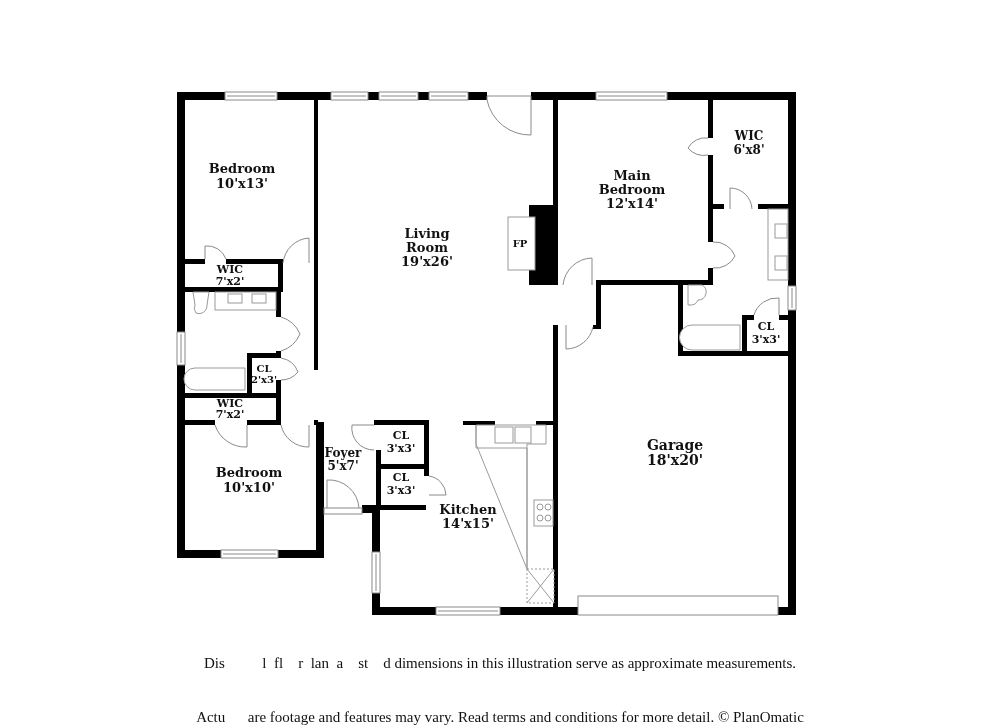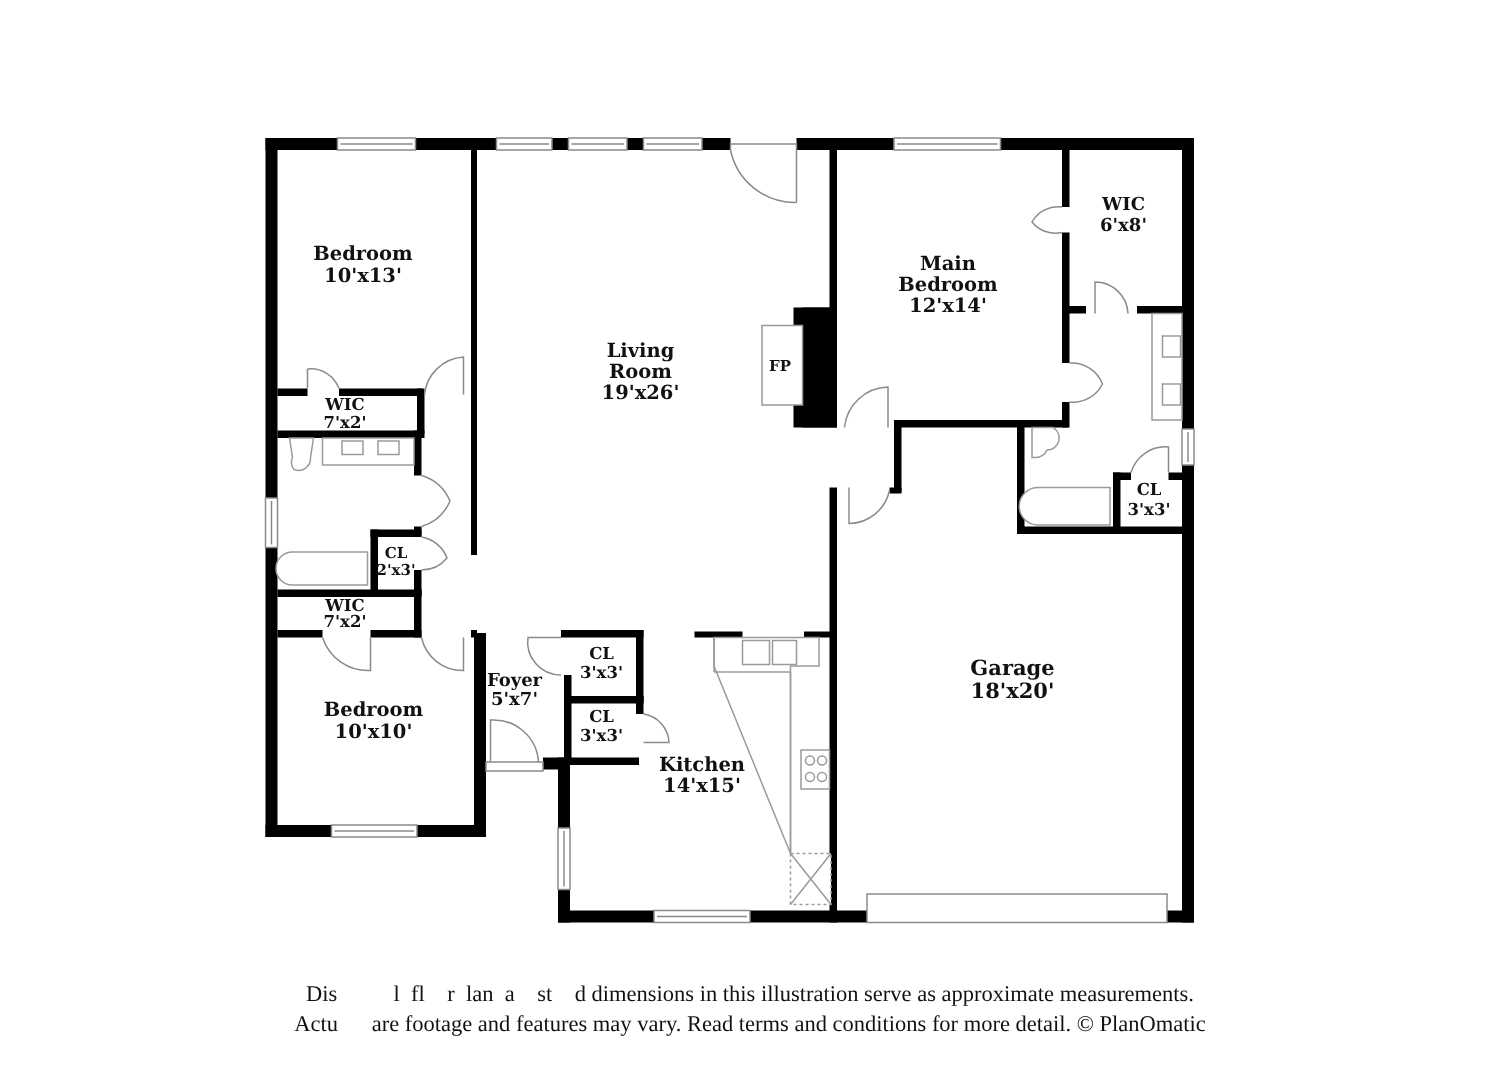--- a/index.html
+++ b/index.html
@@ -254,13 +254,13 @@
 
     <text class="lbl" x="766" y="330" font-size="11">CL</text>
     <text class="lbl" x="766" y="343" font-size="11">3'x3'</text>
 
     <text class="lbl" x="675" y="450" font-size="14">Garage</text>
     <text class="lbl" x="675" y="465" font-size="14">18'x20'</text>
   </g>
 </svg>
 
 <div class="disclaimer" id="disc1" style="white-space:pre;">Dis          l  fl    r  lan  a    st    d dimensions in this illustration serve as approximate measurements.</div>
-<div class="disclaimer" id="disc2" style="white-space:pre;">Actu      are footage and features may vary. Read terms and conditions for more detail. © PlanOmatic</div>
+<div class="disclaimer" id="disc2" style="white-space:pre;margin-top:34px;">Actu      are footage and features may vary. Read terms and conditions for more detail. © PlanOmatic</div>
 
 </body></html>

